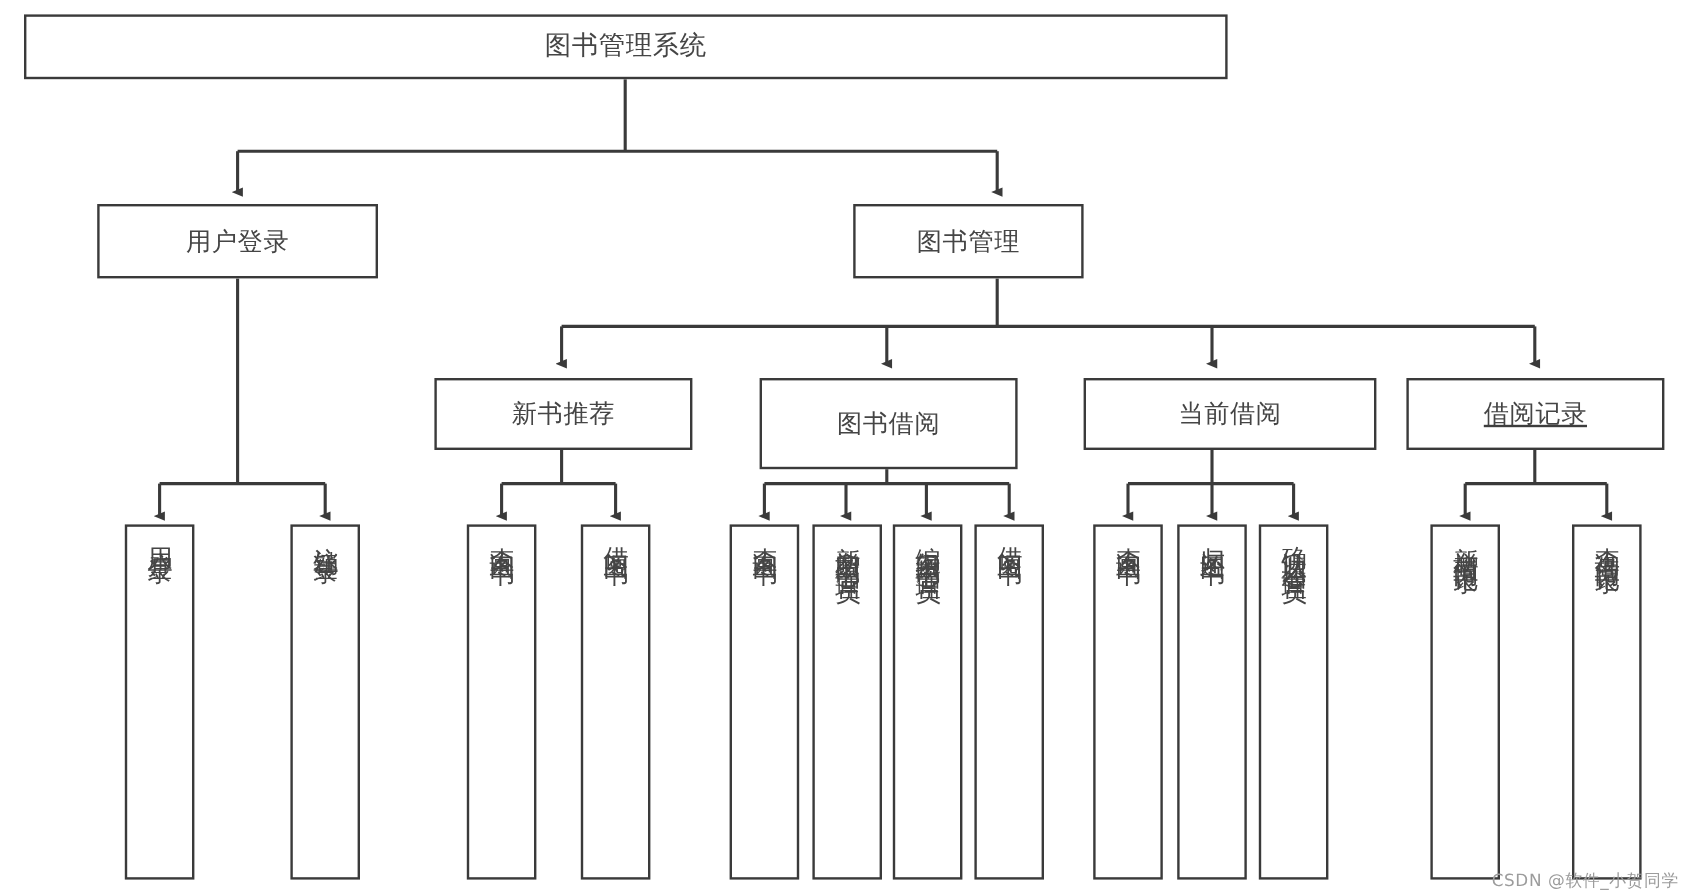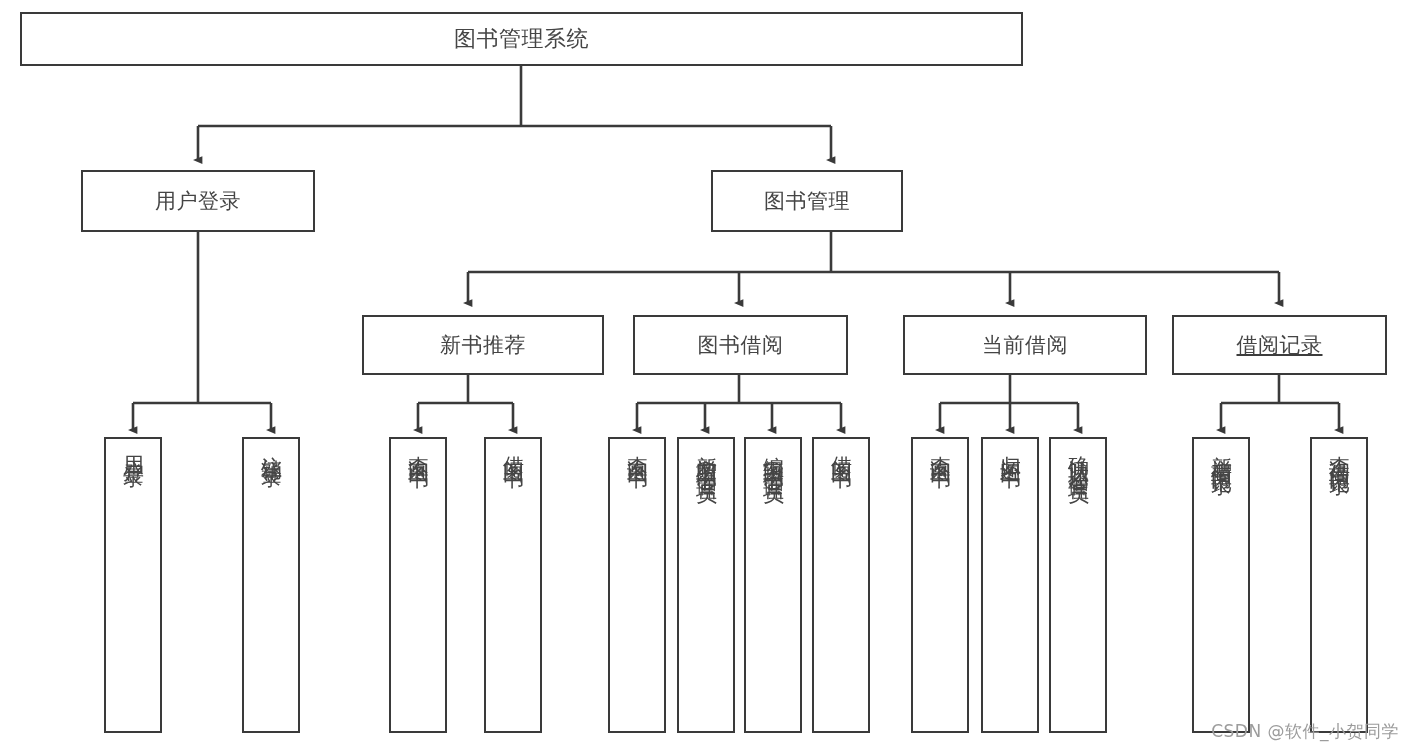--- a/index.html
+++ b/index.html
@@ -57,21 +57,21 @@
     white-space: nowrap;
     display: block;
   }
   .node-box.title .node-label {
     font-size: 22px;
   }
   .watermark {
     position: absolute;
     right: 6px;
     bottom: 4px;
-    font-size: 17px;
+    font-size: 14px;
     color: #9c9c9c;
     letter-spacing: 0.5px;
     white-space: nowrap;
     font-family: "DejaVu Sans", "Liberation Sans", sans-serif;
     margin-top: 40px;
   }
 </style>
 </head>
 <body>
 
@@ -131,24 +131,24 @@
     <span class="node-label">图书管理系统</span>
   </div>
 
   <div class="node-box" style="left:81px; top:170px; width:234px; height:62px;">
     <span class="node-label">用户登录</span>
   </div>
   <div class="node-box" style="left:711px; top:170px; width:192px; height:62px;">
     <span class="node-label">图书管理</span>
   </div>
 
-  <div class="node-box" style="left:362px; top:315px; width:242px; height:60px;">
+  <div class="node-box" style="left:362px; top:315px; width:215px; height:60px;">
     <span class="node-label">新书推荐</span>
   </div>
-  <div class="node-box" style="left:633px; top:315px; width:215px; height:60px;">
+  <div class="node-box" style="left:633px; top:315px; width:215px; height:76px;">
     <span class="node-label">图书借阅</span>
   </div>
   <div class="node-box" style="left:903px; top:315px; width:244px; height:60px;">
     <span class="node-label">当前借阅</span>
   </div>
   <div class="node-box" style="left:1172px; top:315px; width:215px; height:60px;text-decoration:underline;">
     <span class="node-label">借阅记录</span>
   </div>
 
   <div class="node-box vertical" style="left:104px; top:437px; width:58px; height:296px;">

